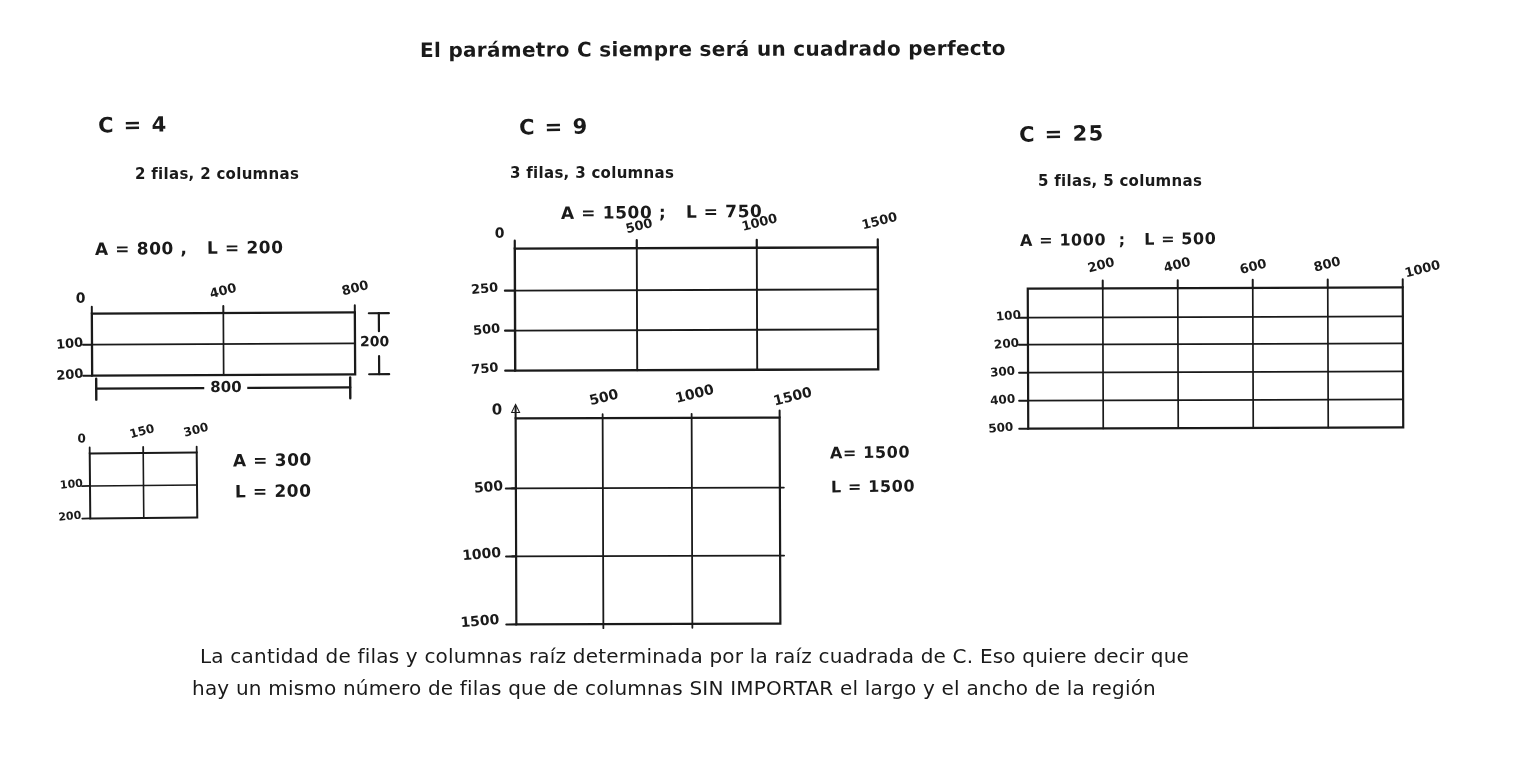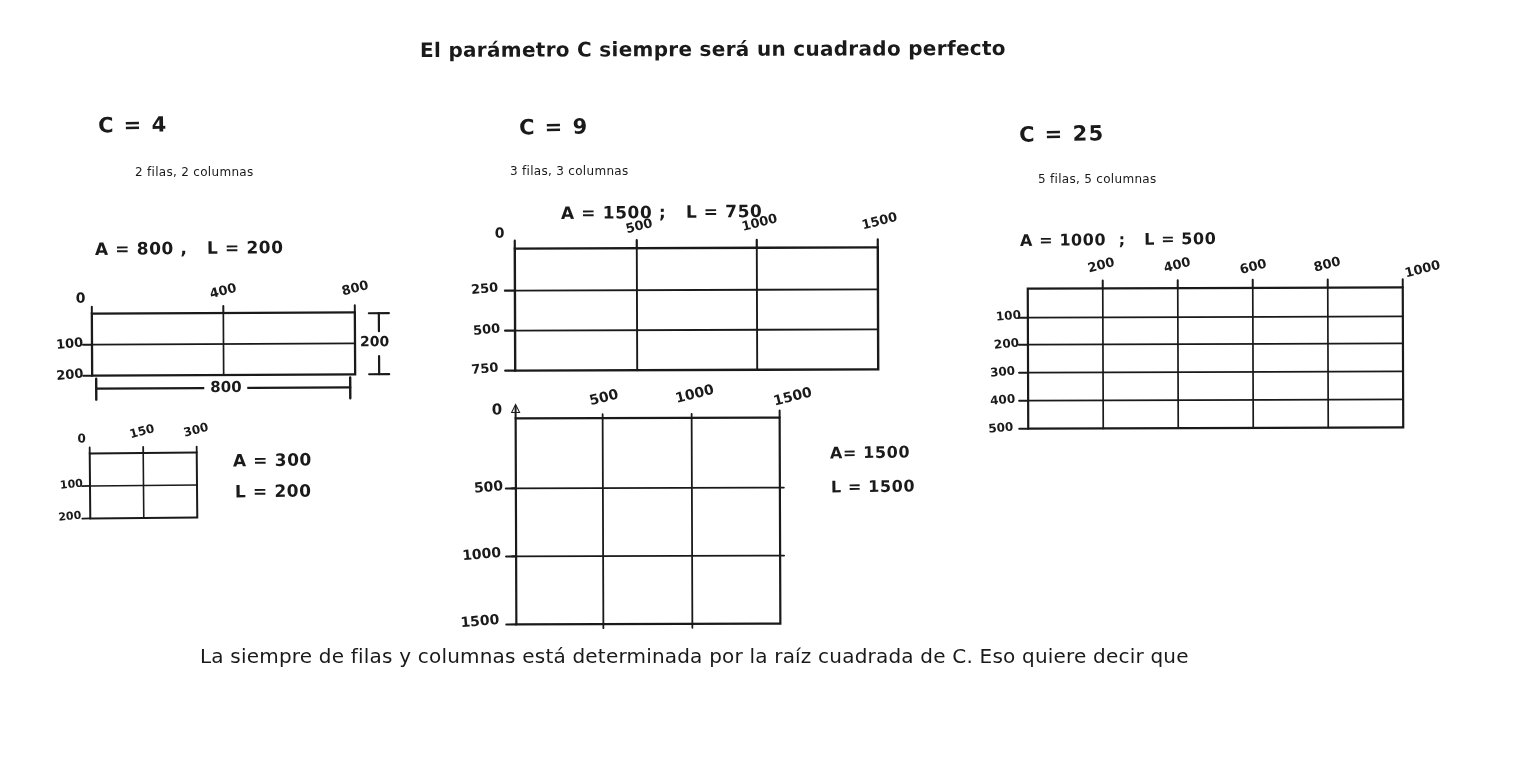--- a/index.html
+++ b/index.html
@@ -3,21 +3,21 @@
 <meta charset="utf-8">
 <style>
   html,body { margin:0; padding:0; background:#ffffff; }
   .canvas {
     position:relative; width:1532px; height:757px; background:#ffffff;
     font-family:"DejaVu Sans","Liberation Sans",sans-serif; color:#1a1a1a; overflow:hidden;
   }
   .abs { position:absolute; }
   .title { font-size:20px; font-weight:600; letter-spacing:0.3px; transform:rotate(-0.2deg); }
   .c-label { font-size:21px; font-weight:600; letter-spacing:1.5px; transform:rotate(-1deg); }
-  .rc-label { font-size:12px; font-weight:400; letter-spacing:0.3px; }
+  .rc-label { font-size:15px; font-weight:700; letter-spacing:0.3px; }
   .param { font-size:17px; font-weight:700; white-space:pre; letter-spacing:0.6px; transform:rotate(-0.6deg); }
   .grid { position:absolute; }
   .grid svg { position:absolute; left:0; top:0; overflow:visible; }
   .grid .lbl { position:absolute; font-weight:700; white-space:nowrap; }
   .xt { font-size:13px; transform:rotate(-14deg); transform-origin:left bottom; }
   .yt { font-size:13px; transform:rotate(-5deg); }
   .corner { font-size:14px; }
   .dim-lbl { font-size:14px; }
   .w-dim { background:#ffffff; padding:0 6px; font-size:15px; }
   .side-lbl { font-size:17px; font-weight:700; letter-spacing:0.6px; white-space:pre; transform:rotate(-0.8deg); }
@@ -172,15 +172,16 @@
     <span class="lbl xt" style="left:214px; top:-26px;">600</span>
     <span class="lbl xt" style="left:288px; top:-28px;">800</span>
     <span class="lbl xt" style="left:379px; top:-22px;">1000</span>
     <span class="lbl yt" style="left:-32px; top:20px; font-size:12px;">100</span>
     <span class="lbl yt" style="left:-34px; top:48px; font-size:12px;">200</span>
     <span class="lbl yt" style="left:-38px; top:76px; font-size:12px;">300</span>
     <span class="lbl yt" style="left:-38px; top:104px; font-size:12px;">400</span>
     <span class="lbl yt" style="left:-40px; top:132px; font-size:12px;">500</span>
   </div>
 
-  <div class="abs footer-line" style="left:200px; top:644px;">La siempre de filas y columnas está determinada por la raíz cuadrada de C. Eso quiere decir que</div>
+  <div class="abs footer-line" style="left:200px; top:644px;">La cantidad de filas y columnas raíz determinada por la raíz cuadrada de C. Eso quiere decir que</div>
+  <div class="abs footer-line" style="left:192px; top:676px;">hay un mismo número de filas que de columnas SIN IMPORTAR el largo y el ancho de la región</div>
 
 </div>
 
 </body></html>

